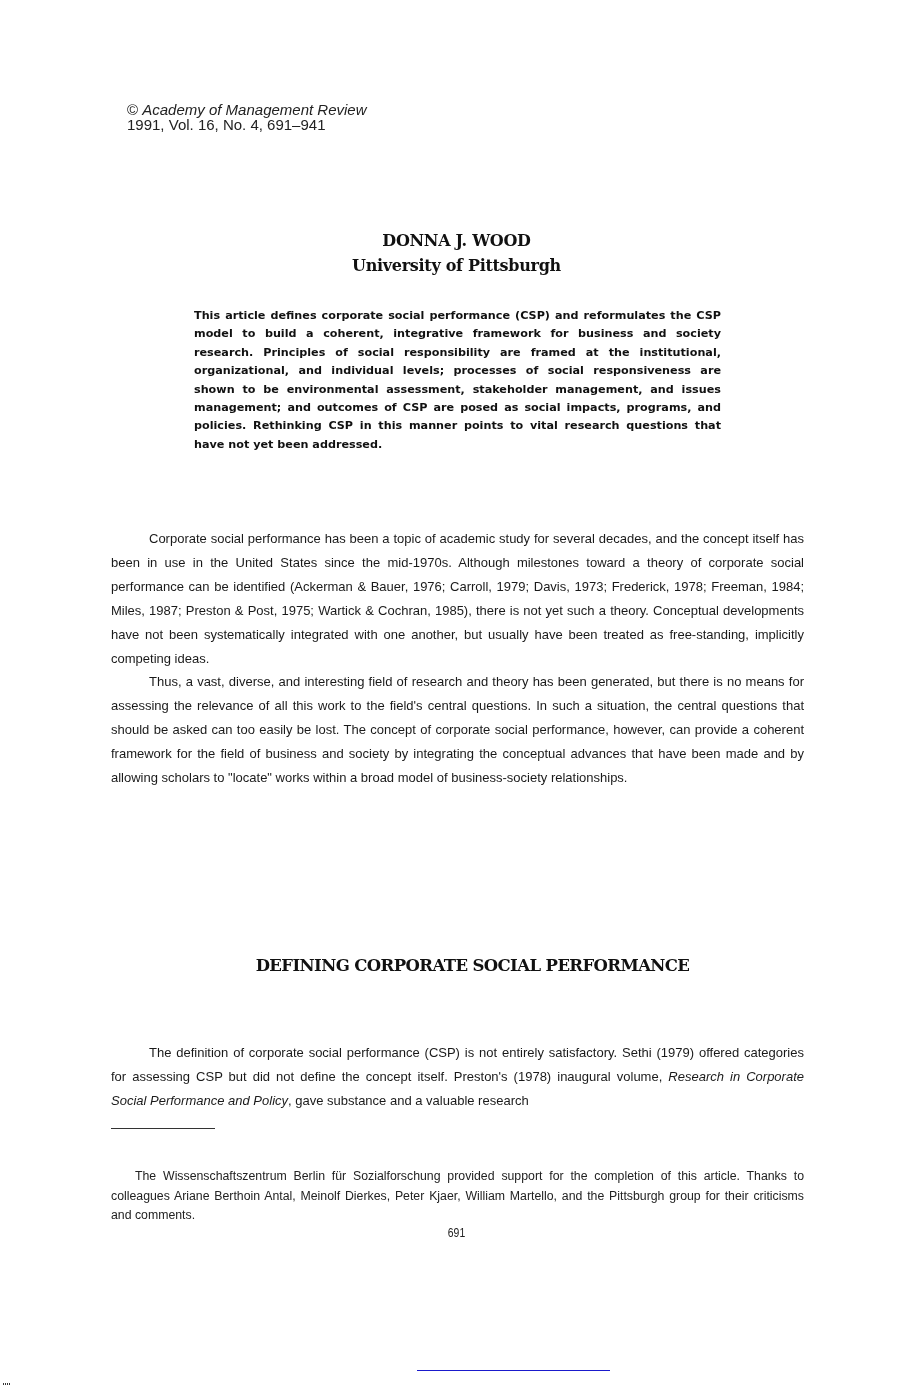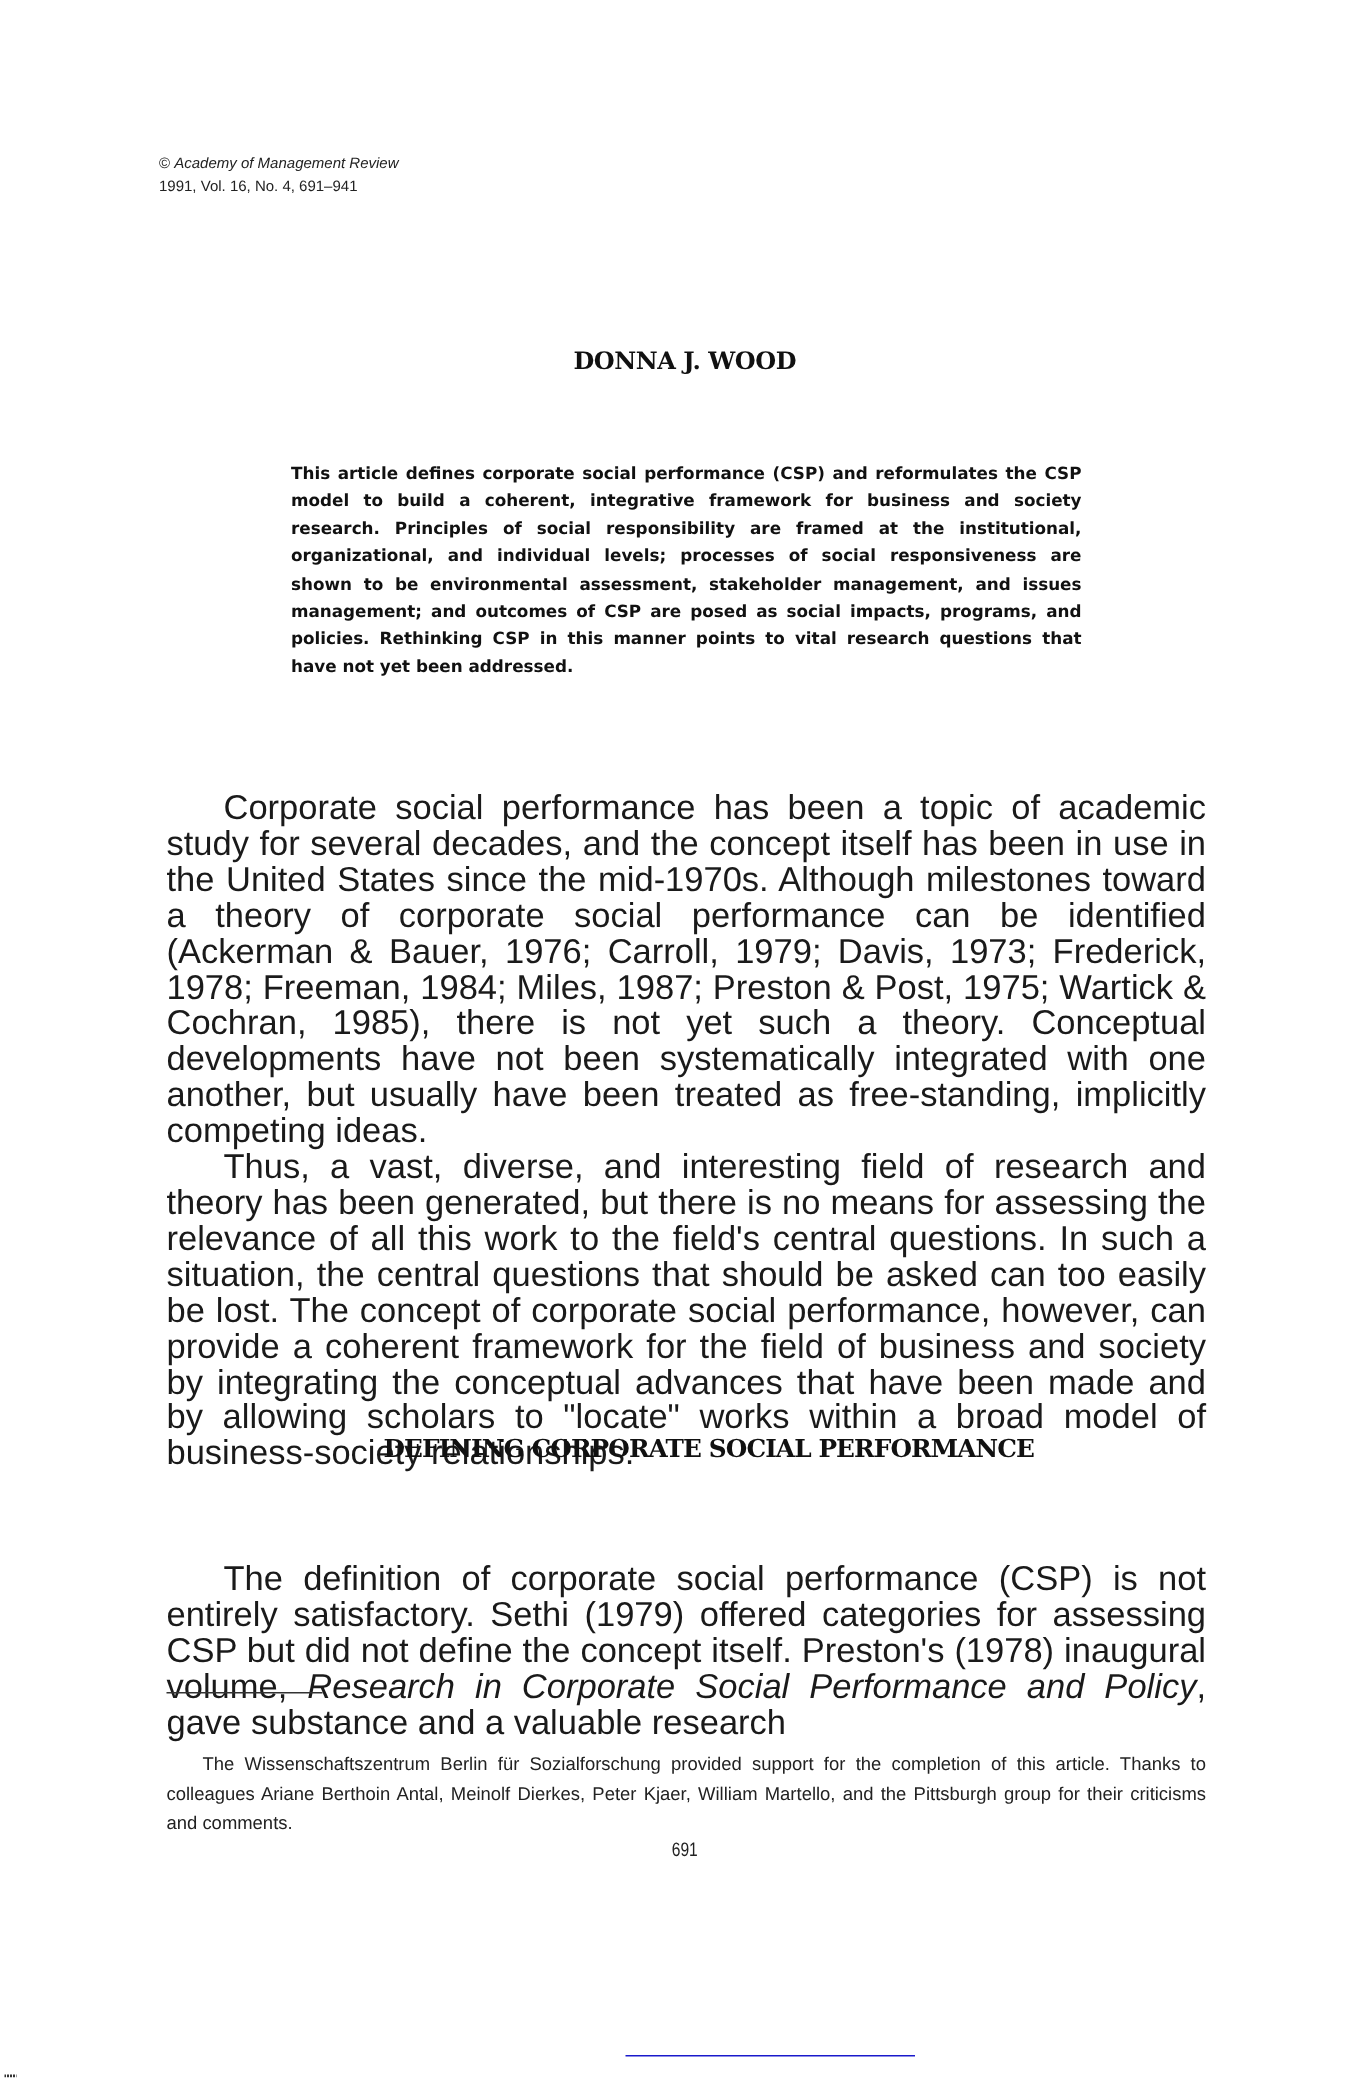--- a/index.html
+++ b/index.html
@@ -1,23 +1,23 @@
 <!DOCTYPE html>
 <html><head>
 <meta charset="utf-8">
 <style>
   html, body { margin: 0; padding: 0; background: #ffffff; }
   body { width: 913px; height: 1385px; position: relative; overflow: hidden; color: #1a1a1a; }
   .page { position: absolute; left: 0; top: 0; width: 913px; height: 1385px; }
-  .journal { position: absolute; left: 106px; top: 102px; font-family: "Liberation Sans", sans-serif; font-size: 10px; line-height: 15px; color: #222; }
+  .journal { position: absolute; left: 127px; top: 102px; font-family: "Liberation Sans", sans-serif; font-size: 15px; line-height: 15px; color: #222; }
   .journal .name { font-style: italic; }
   .title { position: absolute; left: 0; width: 913px; top: 178px; text-align: center; font-family: "DejaVu Serif", serif; font-weight: bold; font-size: 25px; letter-spacing: -0.5px; color: #111; }
   .author { position: absolute; left: 0; width: 913px; top: 228px; text-align: center; font-family: "DejaVu Serif", serif; font-weight: bold; font-size: 16px; line-height: 25px; color: #111; letter-spacing: -0.3px; }
   .abstract { position: absolute; left: 194px; width: 527px; top: 307px; font-family: "DejaVu Sans", sans-serif; font-weight: bold; font-size: 11.2px; line-height: 18.4px; text-align: justify; color: #111; }
-  .body-text { position: absolute; left: 111px; width: 693px; font-family: "Liberation Sans", sans-serif; font-size: 23px; line-height: 23.9px; text-align: justify; color: #1a1a1a; }
+  .body-text { position: absolute; left: 111px; width: 693px; font-family: "Liberation Sans", sans-serif; font-size: 13px; line-height: 23.9px; text-align: justify; color: #1a1a1a; }
   .body-text p { margin: 0; text-indent: 38px; }
   .p1 { top: 527px; }
   .section-heading { position: absolute; left: 0; width: 913px; top: 940px; text-align: center; font-family: "DejaVu Serif", serif; font-weight: bold; font-size: 16.5px; letter-spacing: -0.6px; color: #111; }
   .p3 { top: 1041px; }
   .body-text em { font-style: italic; }
   .fn-rule { position: absolute; left: 111px; top: 1128px; width: 104px; height: 1px; background: #333; }
   .footnote { position: absolute; left: 111px; width: 693px; top: 1139px; font-family: "Liberation Sans", sans-serif; font-size: 12.3px; line-height: 19.5px; text-align: justify; color: #222; margin-top: 28px; }
   .footnote p { margin: 0; text-indent: 24px; }
   .page-number { position: absolute; left: 0; width: 913px; top: 1225px; text-align: center; font-family: "Liberation Sans", sans-serif; font-size: 13px; color: #222; transform: scaleX(0.8); }
   .blue-rule { position: absolute; left: 417px; top: 1370px; width: 193px; height: 1px; background: #1a1acc; }
@@ -32,20 +32,21 @@
     <div>
       <span>©</span>
       <span class="name">Academy of Management Review</span>
     </div>
     <div>1991, Vol. 16, No. 4, 691–941</div>
   </div>
 
 
   <div class="author">
     <div>DONNA J. WOOD</div>
+    <div>University of Pittsburgh</div>
   </div>
 
   <div class="abstract">This article defines corporate social performance (CSP) and reformulates the CSP model to build a coherent, integrative framework for business and society research. Principles of social responsibility are framed at the institutional, organizational, and individual levels; processes of social responsiveness are shown to be environmental assessment, stakeholder management, and issues management; and outcomes of CSP are posed as social impacts, programs, and policies. Rethinking CSP in this manner points to vital research questions that have not yet been addressed.</div>
 
   <div class="body-text p1">
     <p>Corporate social performance has been a topic of academic study for several decades, and the concept itself has been in use in the United States since the mid-1970s. Although milestones toward a theory of corporate social performance can be identified (Ackerman &amp; Bauer, 1976; Carroll, 1979; Davis, 1973; Frederick, 1978; Freeman, 1984; Miles, 1987; Preston &amp; Post, 1975; Wartick &amp; Cochran, 1985), there is not yet such a theory. Conceptual developments have not been systematically integrated with one another, but usually have been treated as free-standing, implicitly competing ideas.</p>
     <p>Thus, a vast, diverse, and interesting field of research and theory has been generated, but there is no means for assessing the relevance of all this work to the field's central questions. In such a situation, the central questions that should be asked can too easily be lost. The concept of corporate social performance, however, can provide a coherent framework for the field of business and society by integrating the conceptual advances that have been made and by allowing scholars to "locate" works within a broad model of business-society relationships.</p>
   </div>
 
   <h2 class="section-heading" style="margin:16px;">DEFINING CORPORATE SOCIAL PERFORMANCE</h2>

